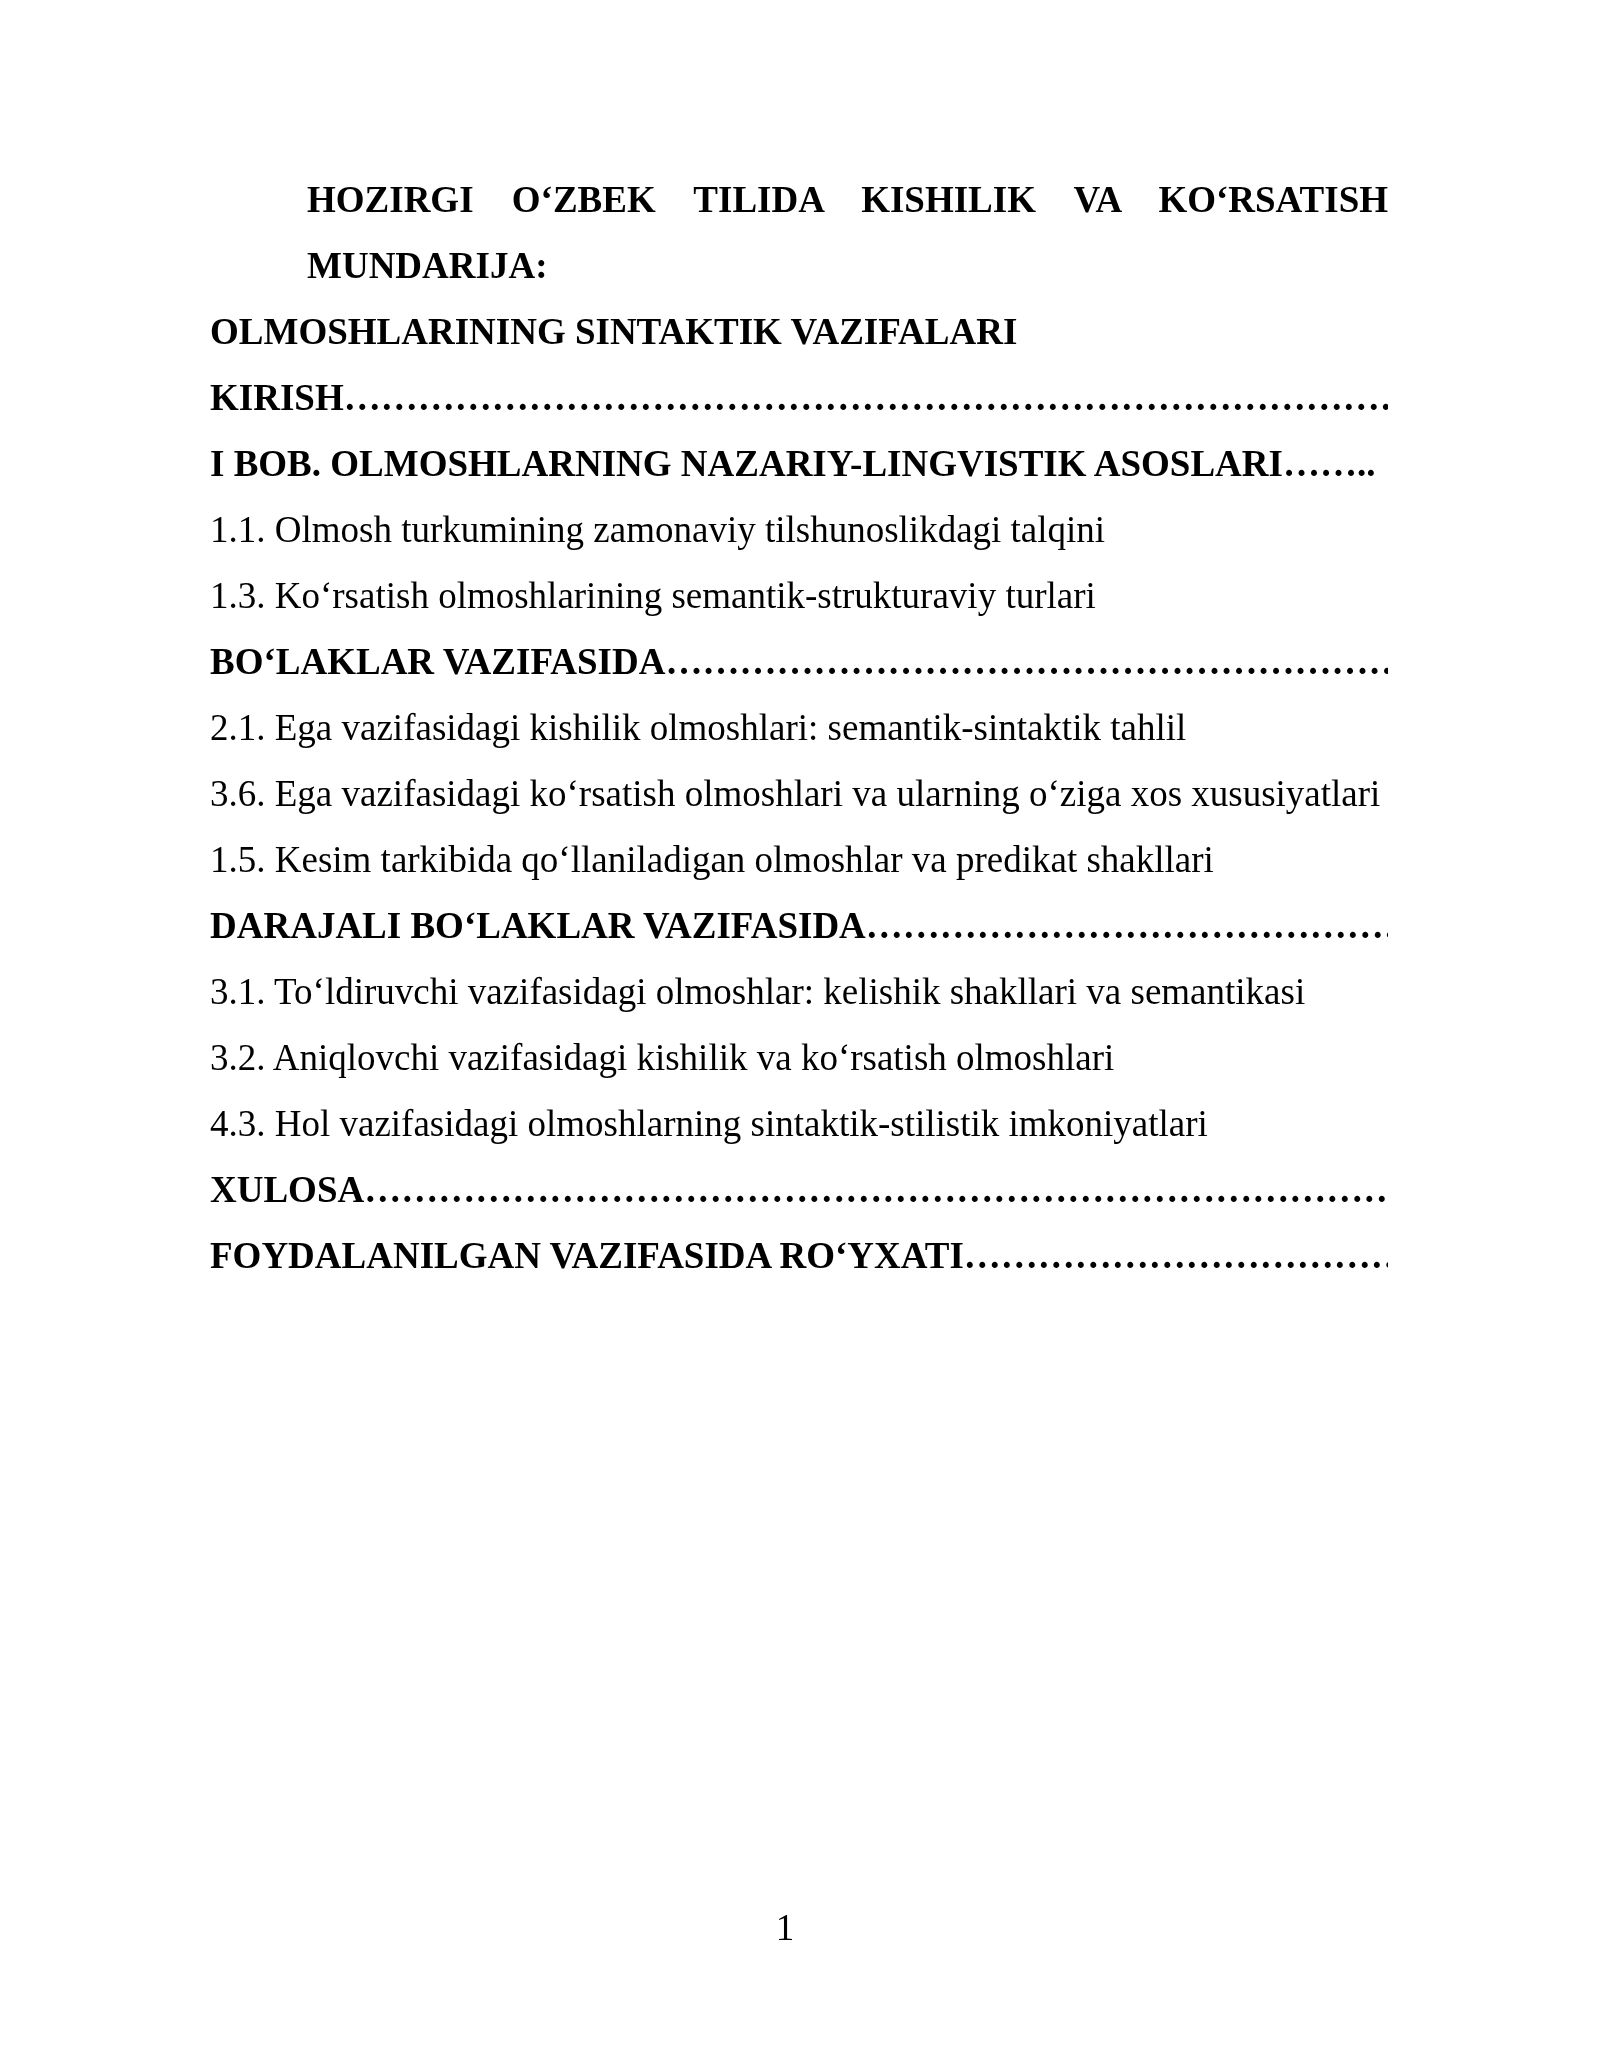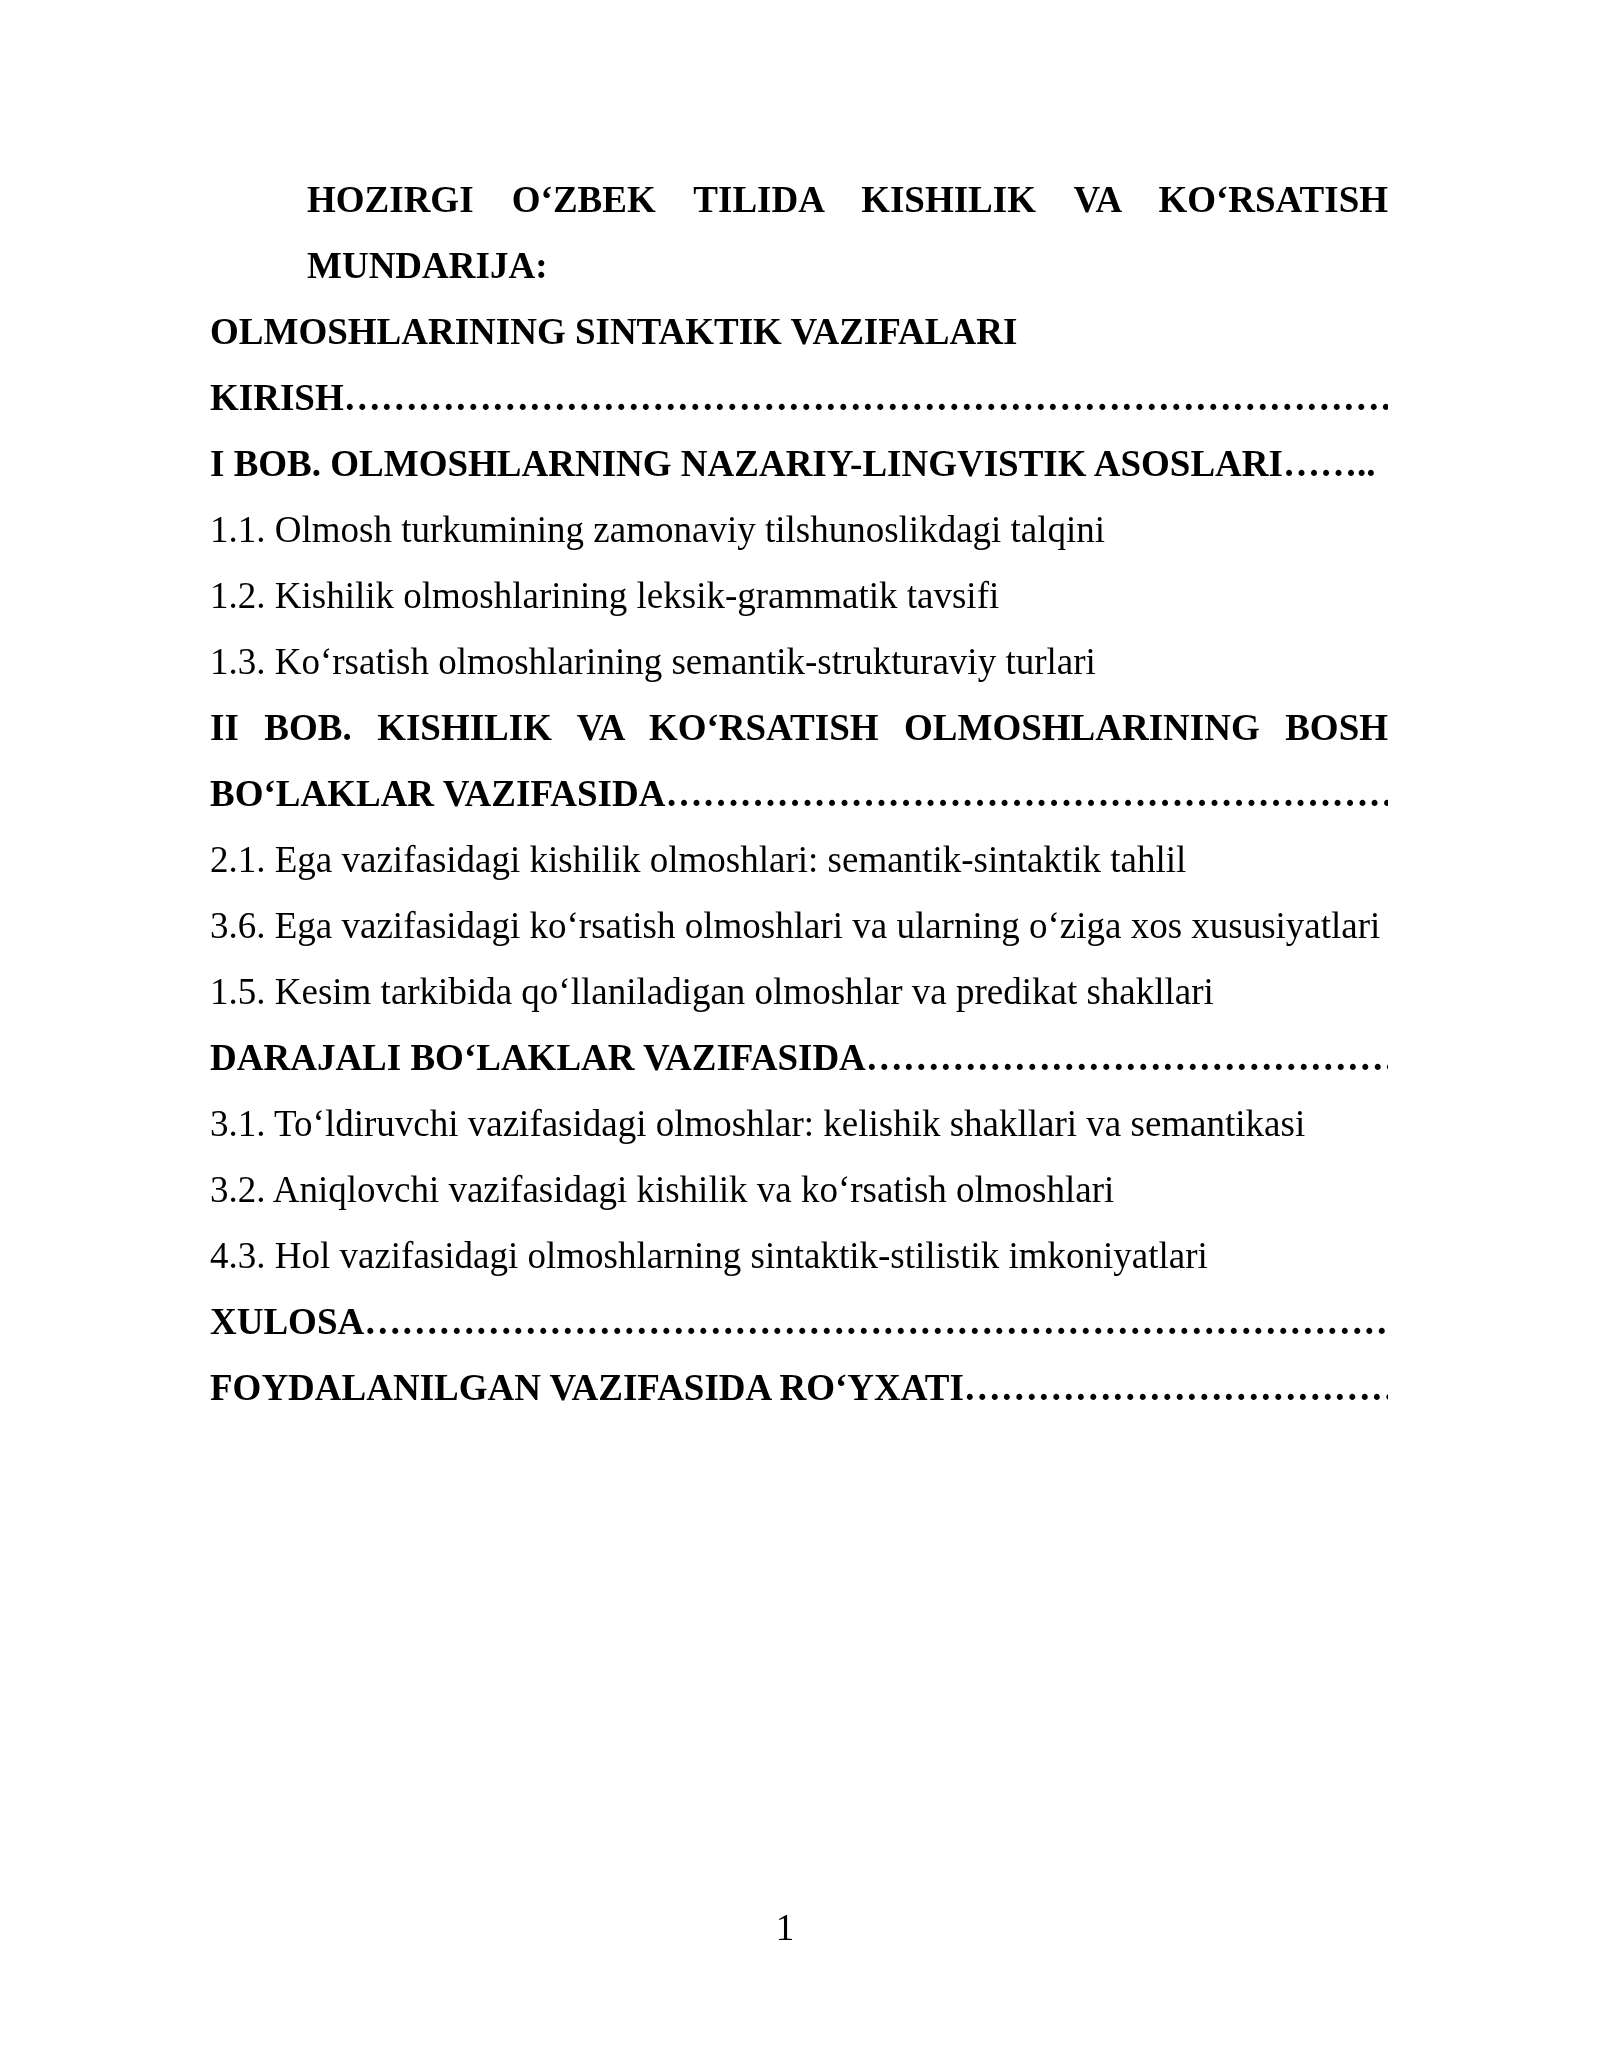--- a/index.html
+++ b/index.html
@@ -70,29 +70,23 @@
     </div>
 
     <div class="line bold">
       <span>I BOB. OLMOSHLARNING NAZARIY-LINGVISTIK ASOSLARI</span><span>……..</span>
     </div>
 
     <div class="line">
       <span>1.1. Olmosh turkumining zamonaviy tilshunoslikdagi talqini</span>
     </div>
     <div class="line">
-      <span>1.2. Kishilik olmoshlarining leksik-grammatik tavsifi</span>
-    </div>
-    <div class="line">
       <span>1.3. Ko‘rsatish olmoshlarining semantik-strukturaviy turlari</span>
     </div>
 
-    <div class="line bold stretch">
-      <span>II BOB. KISHILIK VA KO‘RSATISH OLMOSHLARINING BOSH</span>
-    </div>
     <div class="line bold">
       <span>BO‘LAKLAR VAZIFASIDA</span><span>………………………………………………………………………</span>
     </div>
 
     <div class="line">
       <span>2.1. Ega vazifasidagi kishilik olmoshlari: semantik-sintaktik tahlil</span>
     </div>
     <div class="line">
       <span>3.6. Ega vazifasidagi ko‘rsatish olmoshlari va ularning o‘ziga xos xususiyatlari</span>
     </div>

